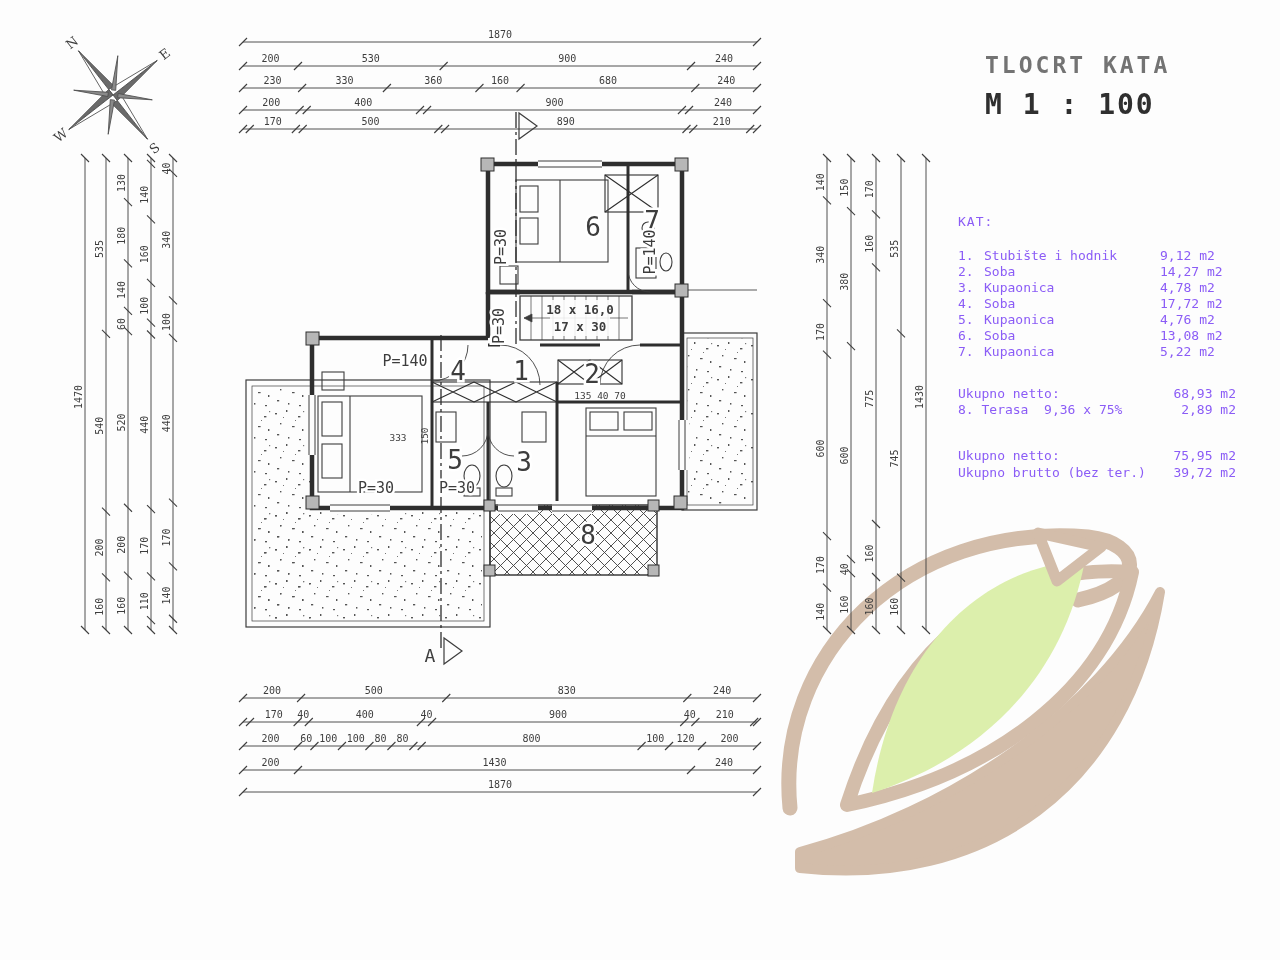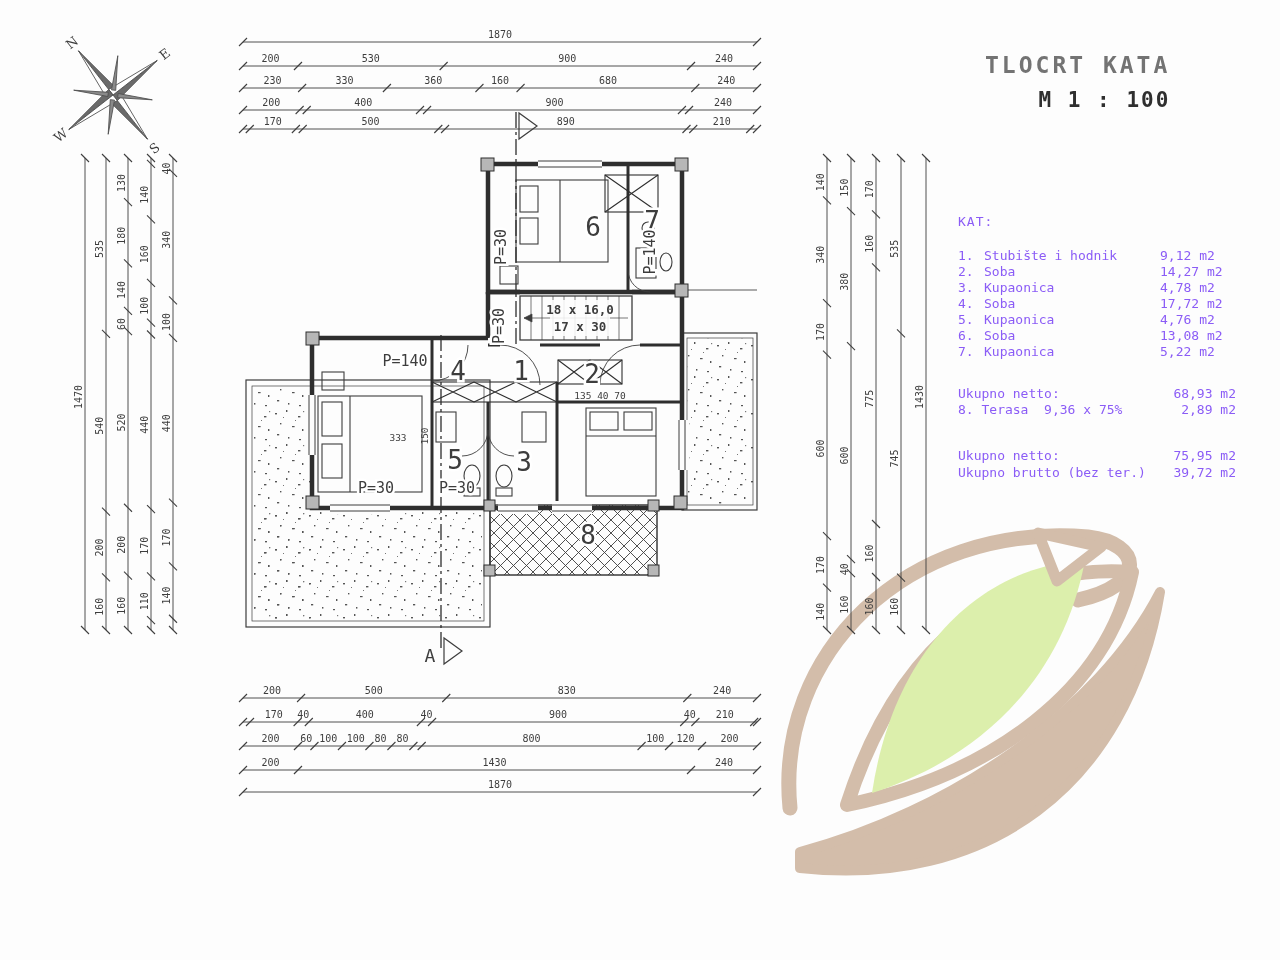--- a/index.html
+++ b/index.html
@@ -2,21 +2,21 @@
 <html><head>
 <meta charset="utf-8">
 <style>
   html,body{margin:0;padding:0;background:#e9e9e9;}
   #canvas{position:relative;width:1280px;height:960px;background:#fdfdfd;overflow:hidden;
           font-family:"DejaVu Sans Mono", monospace;color:#3d3d3d;}
   #drawing{position:absolute;left:0;top:0;}
   .overlay{position:absolute;}
   #title-block{left:985px;top:52px;}
   #title-line1{font-size:23px;letter-spacing:3px;font-weight:bold;color:#737373;}
-  #title-line2{font-size:21px;letter-spacing:2px;font-weight:bold;color:#2f2f2f;margin-top:10px;text-align:right;}
+  #title-line2{font-size:28px;letter-spacing:2px;font-weight:bold;color:#2f2f2f;margin-top:10px;}
   #legend{left:958px;top:214px;width:278px;font-size:13px;line-height:16px;color:#8b5cf6;}
   #legend-header{margin-bottom:18px;letter-spacing:1px;}
   .lrow{display:flex;white-space:pre;}
   .lno{width:26px;}
   .lname{flex:1;}
   .larea{width:76px;text-align:left;}
   .trow{display:flex;white-space:pre;gap:20px;}
   .tlabel{flex:1;}
   .tvalue{width:86px;text-align:right;}
   text{fill:#3d3d3d;}

